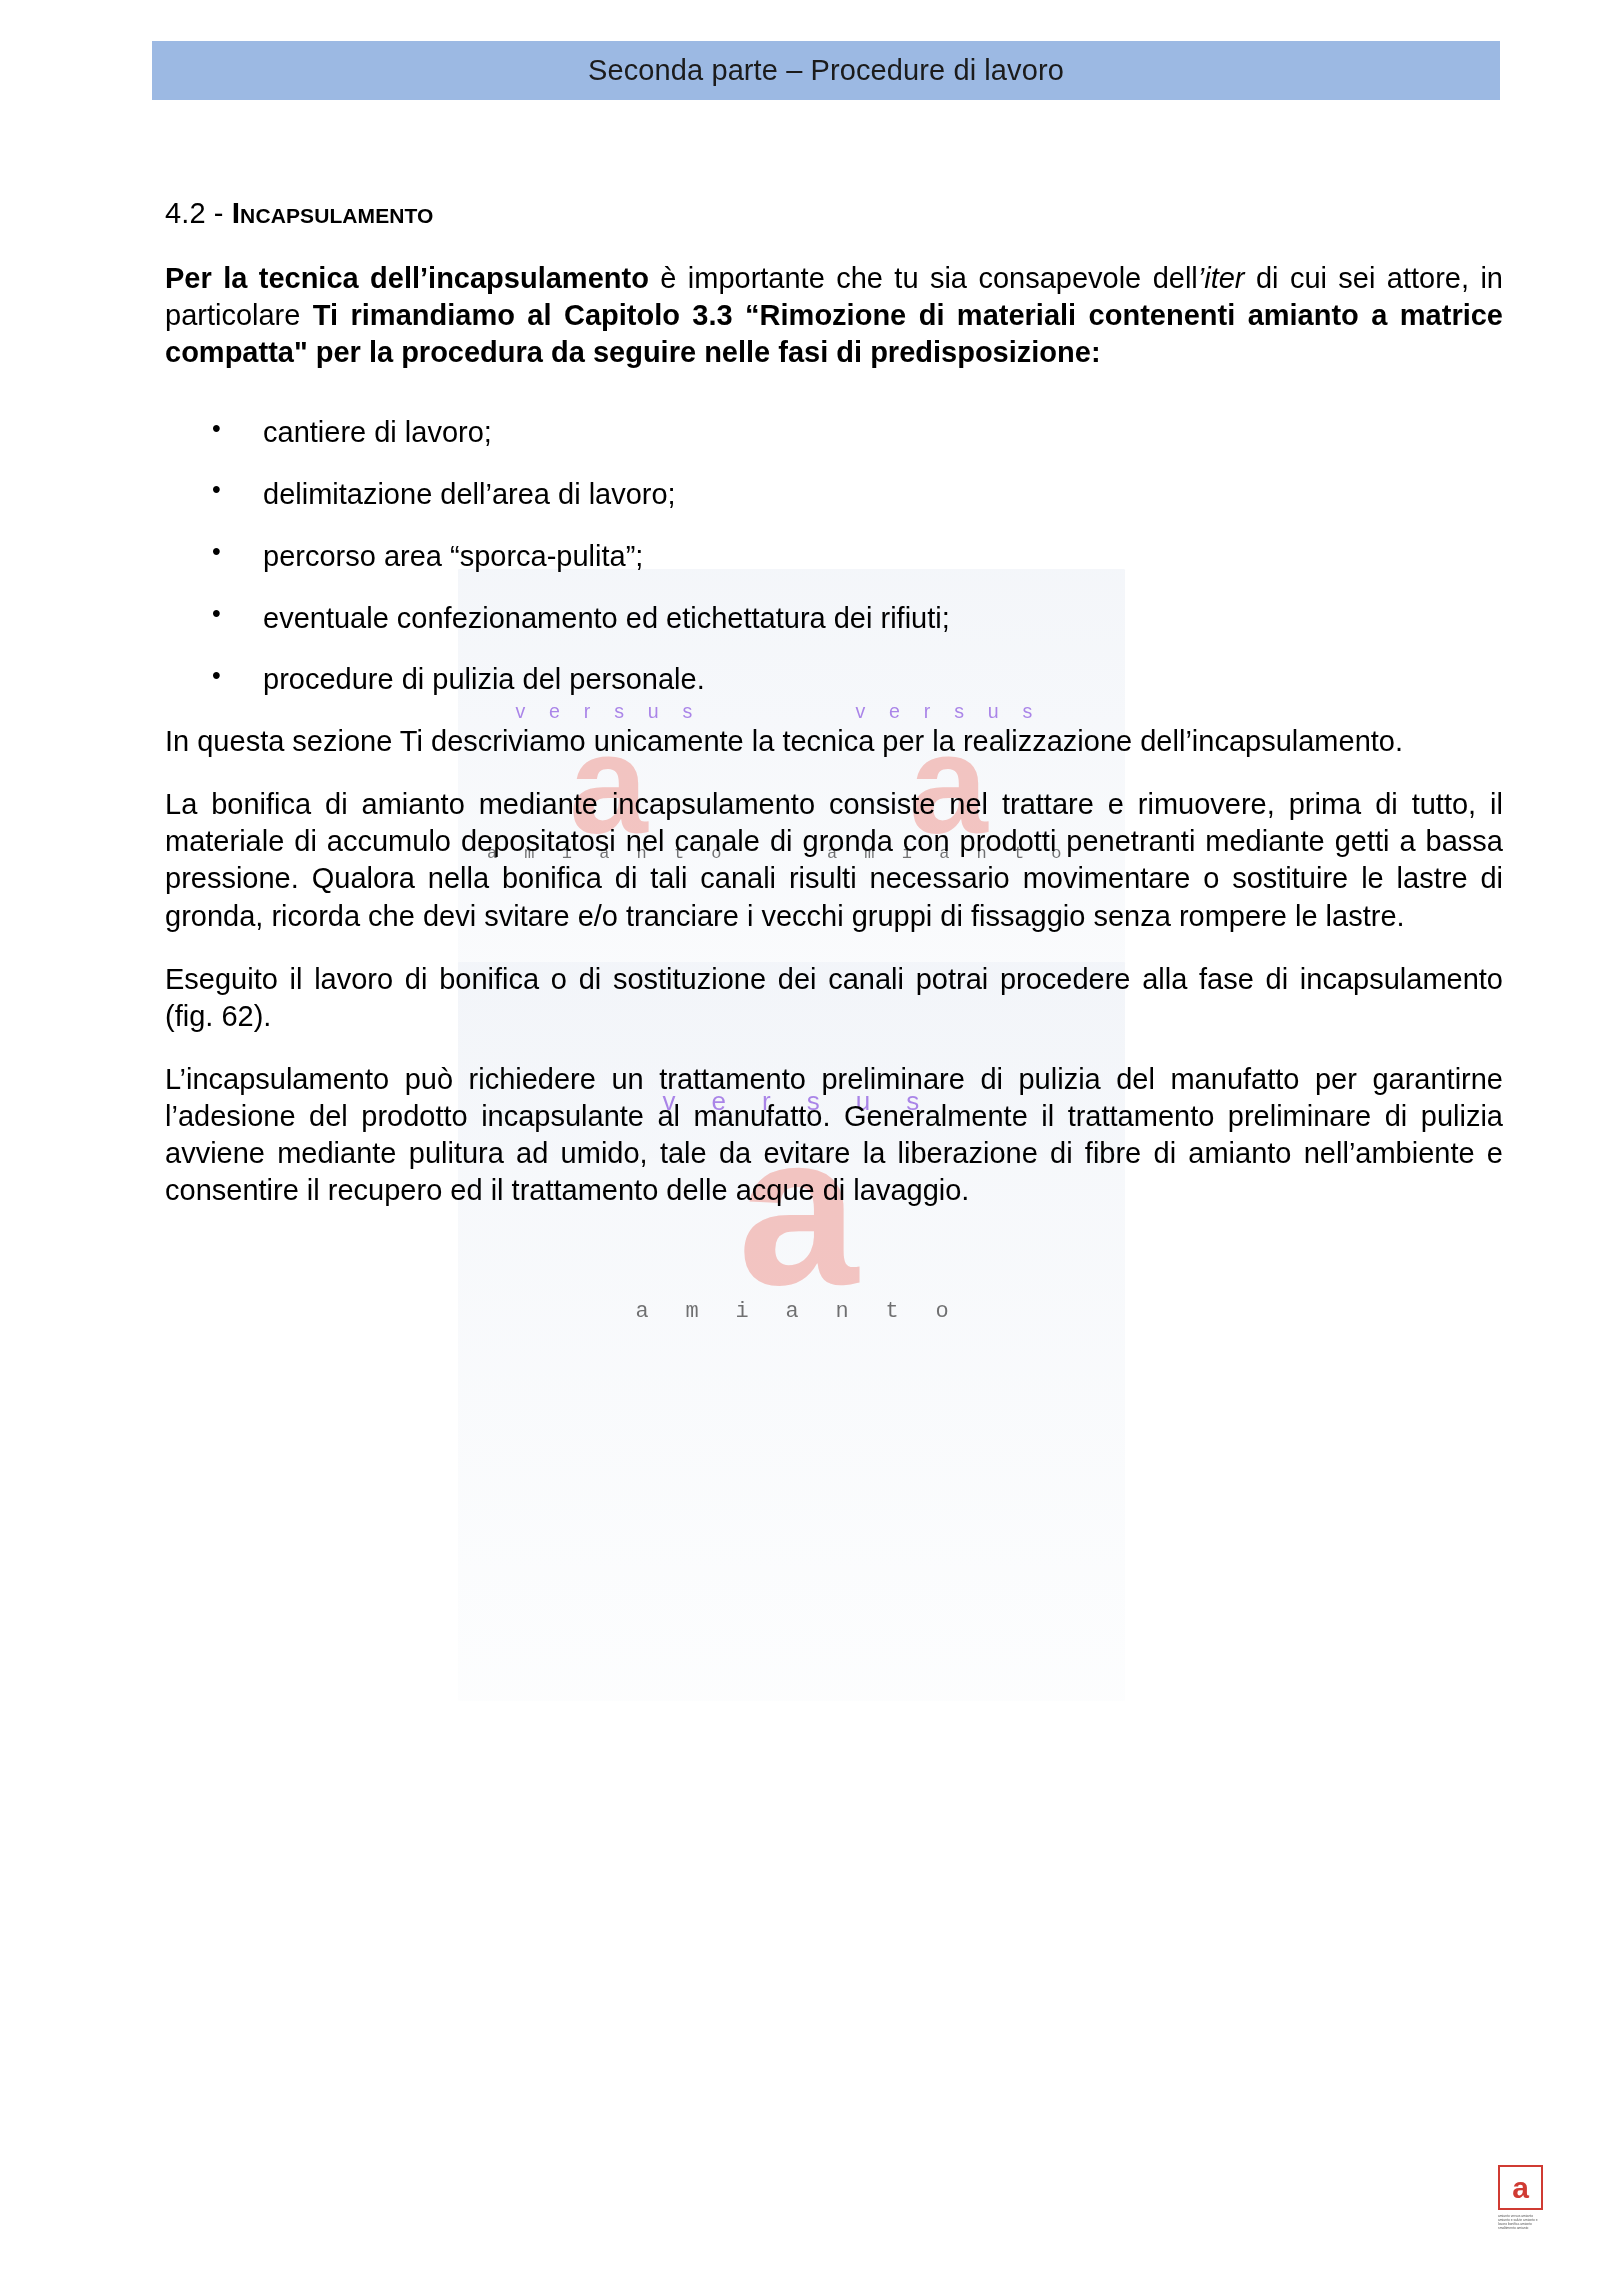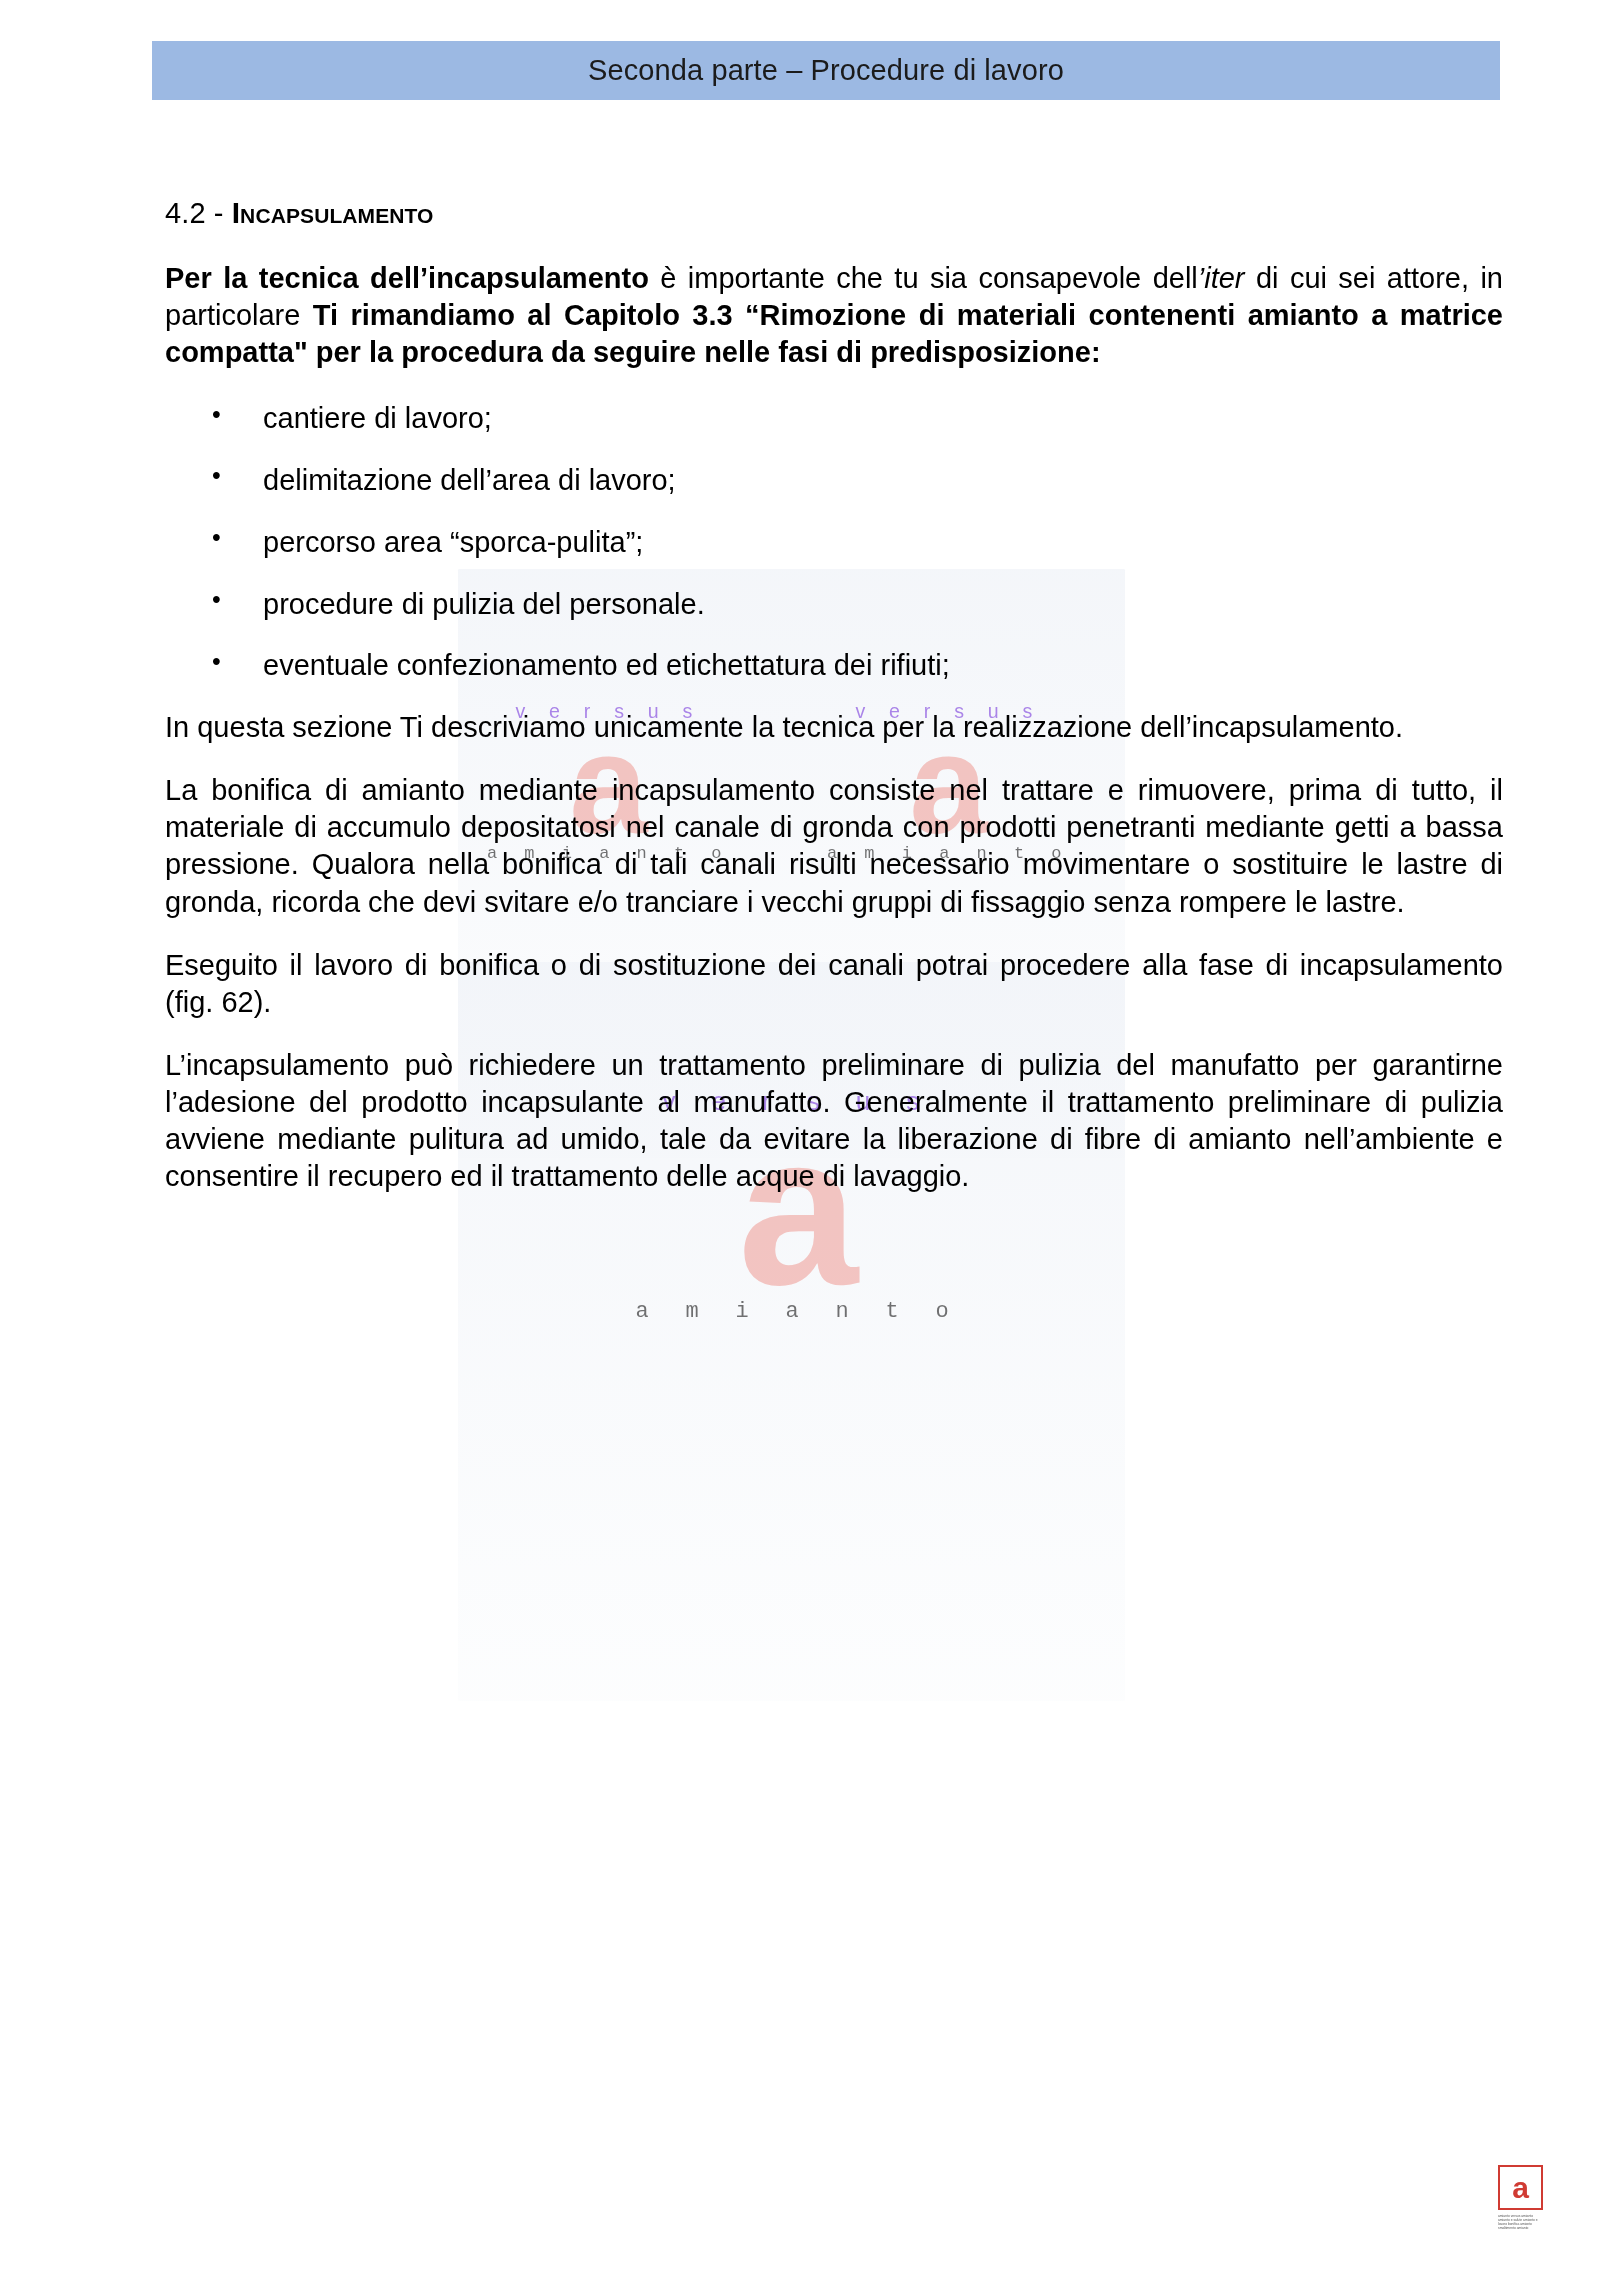--- a/index.html
+++ b/index.html
@@ -66,21 +66,21 @@
   }
 
   
   p.body {
     font-size: 29px;
     line-height: 1.28;
     margin: 0 0 26px 0;
     text-align: justify;
     text-justify: inter-word;
   }
-  p.body.lead { margin-bottom: 29px; }
+  p.body.lead { margin-bottom: 43px; }
   b, strong { font-weight: bold; }
   i, em { font-style: italic; }
 
   
   ul.bullets {
     list-style: none;
     margin: 0 0 25px 0;
     padding: 0;
   }
   ul.bullets li {
@@ -228,22 +228,22 @@
     </h2>
 
     <p class="body lead">
       <b>Per la tecnica dell’incapsulamento</b><span> è importante che tu sia consapevole dell</span><i>’iter</i><span> di cui sei attore, in particolare </span><b>Ti rimandiamo al Capitolo 3.3 “Rimozione di materiali contenenti amianto a matrice compatta" per la procedura da seguire nelle fasi di predisposizione:</b>
     </p>
 
     <ul class="bullets">
       <li>cantiere di lavoro;</li>
       <li>delimitazione dell’area di lavoro;</li>
       <li>percorso area “sporca-pulita”;</li>
+      <li>eventuale confezionamento ed etichettatura dei rifiuti;</li>
       <li>procedure di pulizia del personale.</li>
-      <li>eventuale confezionamento ed etichettatura dei rifiuti;</li>
     </ul>
 
     <p class="body">In questa sezione Ti descriviamo unicamente la tecnica per la realizzazione dell’incapsulamento.</p>
     <p class="body">La bonifica di amianto mediante incapsulamento consiste nel trattare e rimuovere, prima di tutto, il materiale di accumulo depositatosi nel canale di gronda con prodotti penetranti mediante getti a bassa pressione. Qualora nella bonifica di tali canali risulti necessario movimentare o sostituire le lastre di gronda, ricorda che devi svitare e/o tranciare i vecchi gruppi di fissaggio senza rompere le lastre.</p>
     <p class="body">Eseguito il lavoro di bonifica o di sostituzione dei canali potrai procedere alla fase di incapsulamento (fig. 62).</p>
     <p class="body">L’incapsulamento può richiedere un trattamento preliminare di pulizia del manufatto per garantirne l’adesione del prodotto incapsulante al manufatto. Generalmente il trattamento preliminare di pulizia avviene mediante pulitura ad umido, tale da evitare la liberazione di fibre di amianto nell’ambiente e consentire il recupero ed il trattamento delle acque di lavaggio.</p>
 
   </div>
 
   <div class="footer-logo">

